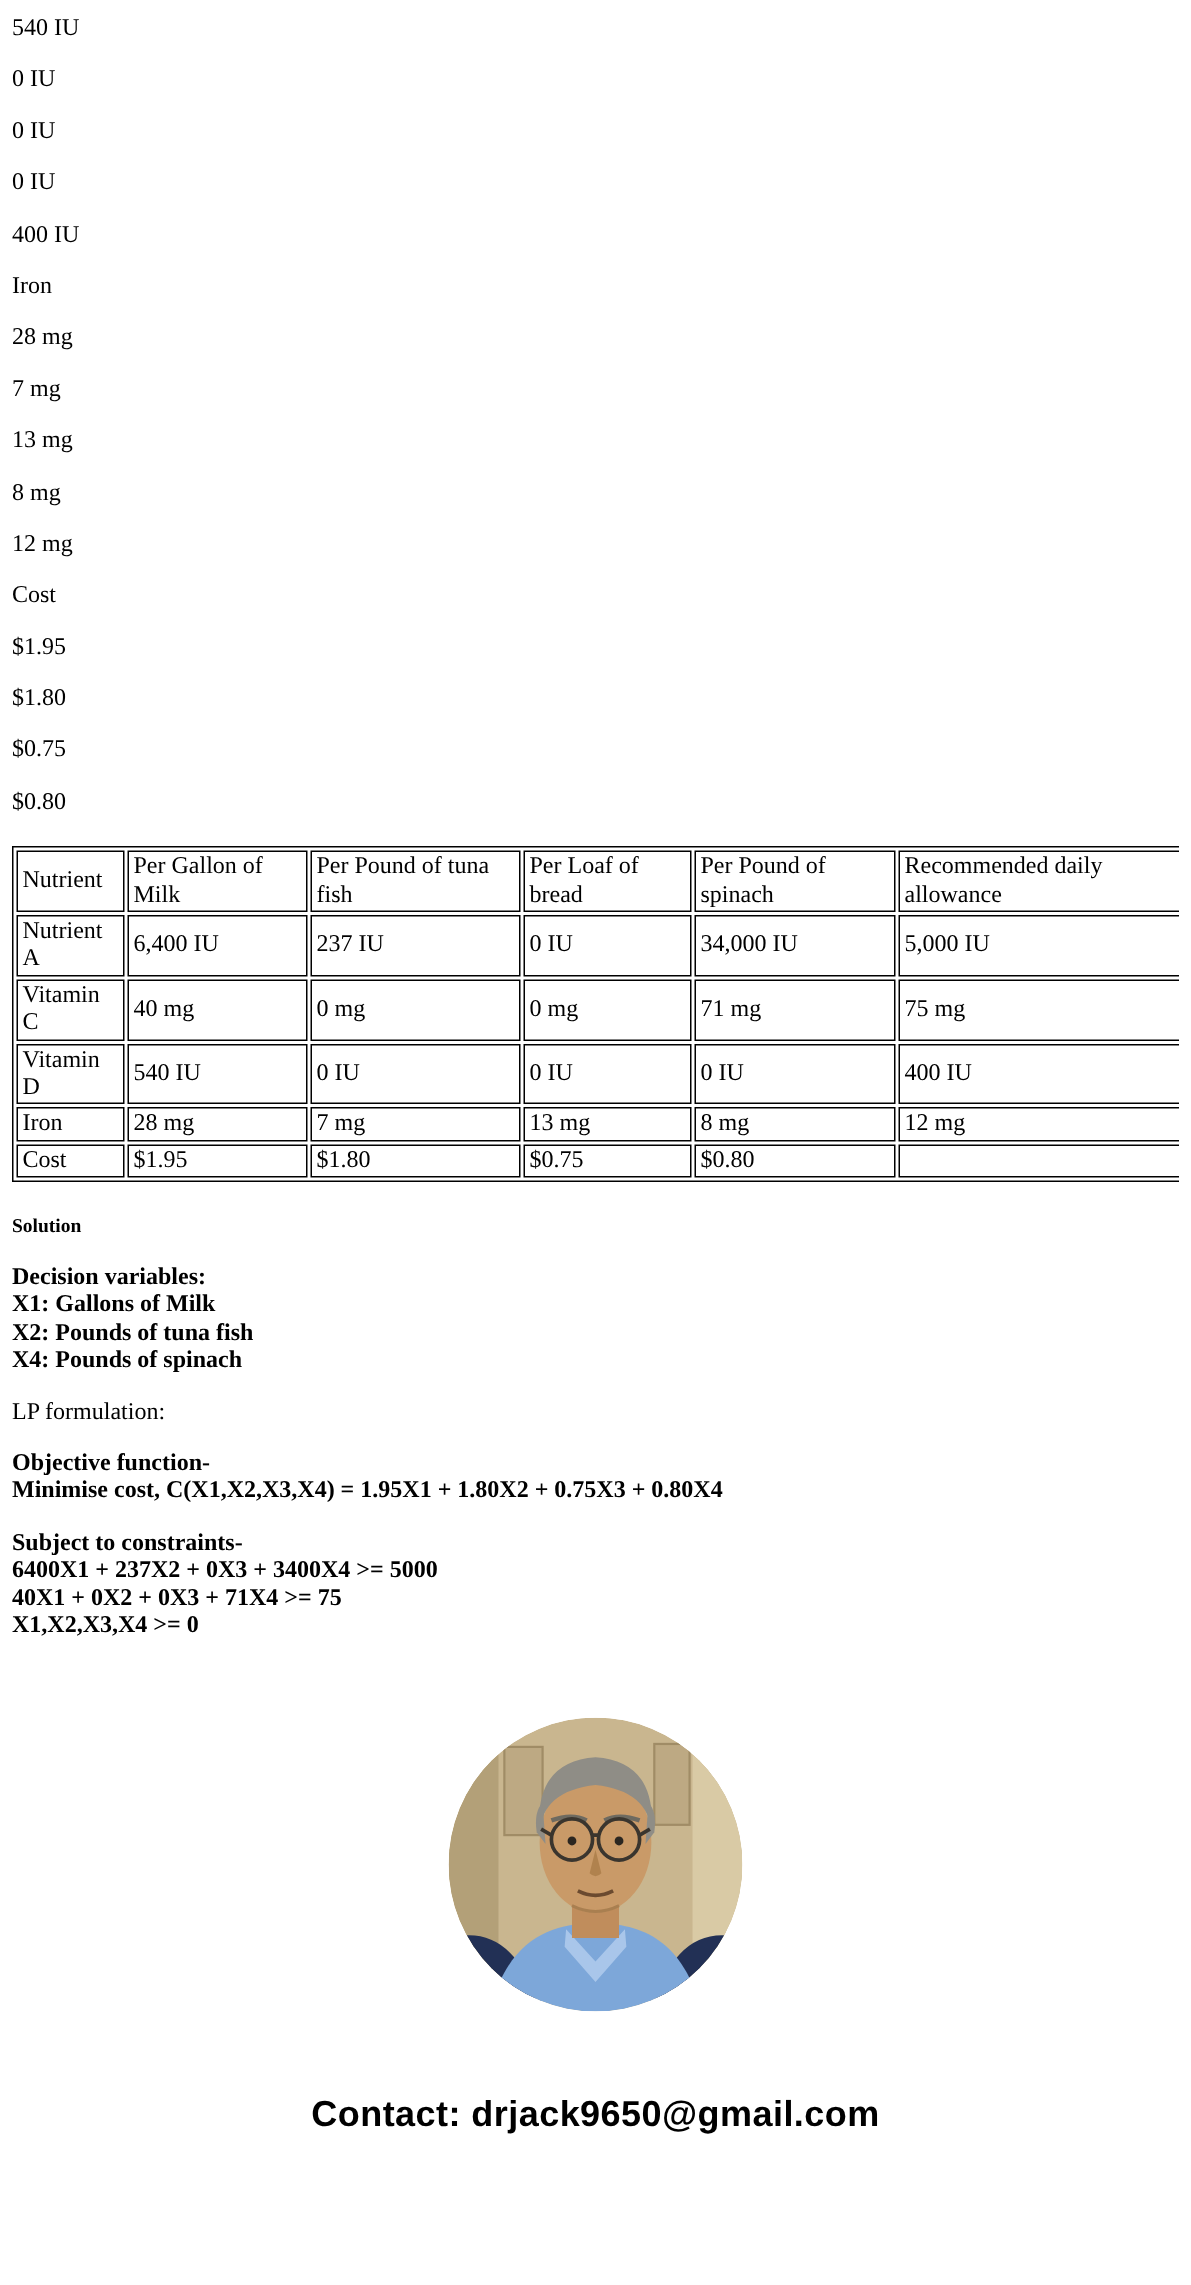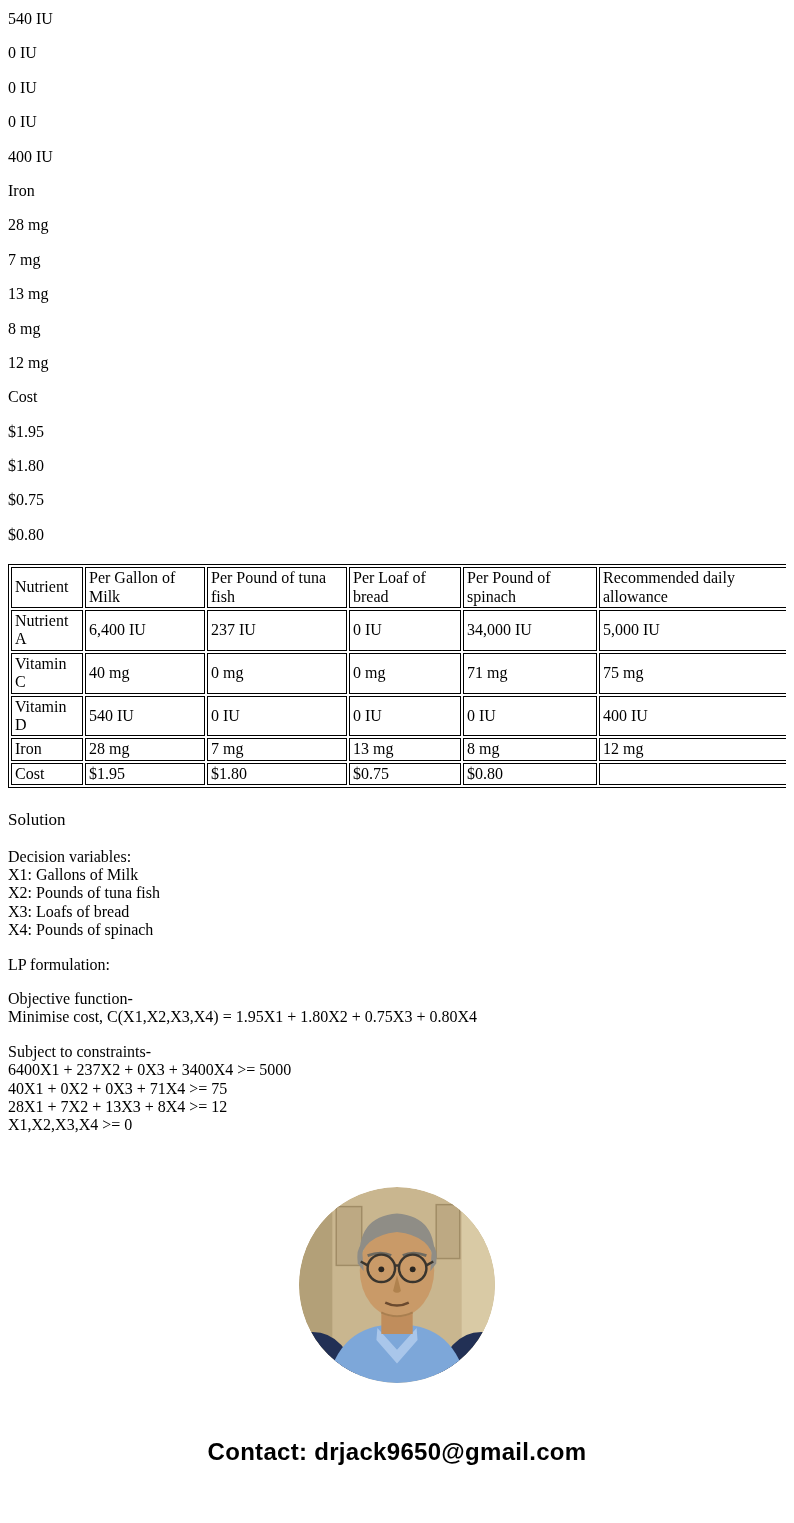--- a/index.html
+++ b/index.html
@@ -28,25 +28,25 @@
     border: 1px solid #000;
     padding: 1px 3px;
     font-weight: normal;
     text-align: left;
     vertical-align: middle;
     overflow-wrap: break-word;
     font-size: 16px;
   }
 
   .solution-heading {
-    font-weight: normal;
-    font-size: 17px;
+    font-weight: bold;
+    font-size: 13px;
     margin: 22px 0 18px 0;
   }
-  .line { display: block; }
+  .line { display: block; font-weight: bold; }
 
   .avatar-wrap {
     margin: 52px auto 0 auto;
     width: 196px;
     height: 196px;
     border-radius: 50%;
     overflow: hidden;
   }
   .avatar-wrap svg { display: block; }
 
@@ -143,36 +143,34 @@
     </tr>
   </tbody>
 </table>
 
 <p class="solution-heading">Solution</p>
 
 <p>
   <span class="line">Decision variables:</span>
   <span class="line">X1: Gallons of Milk</span>
   <span class="line">X2: Pounds of tuna fish</span>
-  <span class="line">X3: Loafs of bread</span>
   <span class="line">X4: Pounds of spinach</span>
 </p>
 
 <p>LP formulation:</p>
 
 <p>
   <span class="line">Objective function-</span>
   <span class="line">Minimise cost, C(X1,X2,X3,X4) = 1.95X1 + 1.80X2 + 0.75X3 + 0.80X4</span>
 </p>
 
 <p>
   <span class="line">Subject to constraints-</span>
   <span class="line">6400X1 + 237X2 + 0X3 + 3400X4 &gt;= 5000</span>
   <span class="line">40X1 + 0X2 + 0X3 + 71X4 &gt;= 75</span>
-  <span class="line">28X1 + 7X2 + 13X3 + 8X4 &gt;= 12</span>
   <span class="line">X1,X2,X3,X4 &gt;= 0</span>
 </p>
 
 <div class="avatar-wrap">
   <svg viewBox="0 0 200 200" width="196" height="196" xmlns="http://www.w3.org/2000/svg">
     <defs>
       <clipPath id="avclip">
           <circle cx="100" cy="100" r="100"></circle>
         </clipPath>
     </defs>

